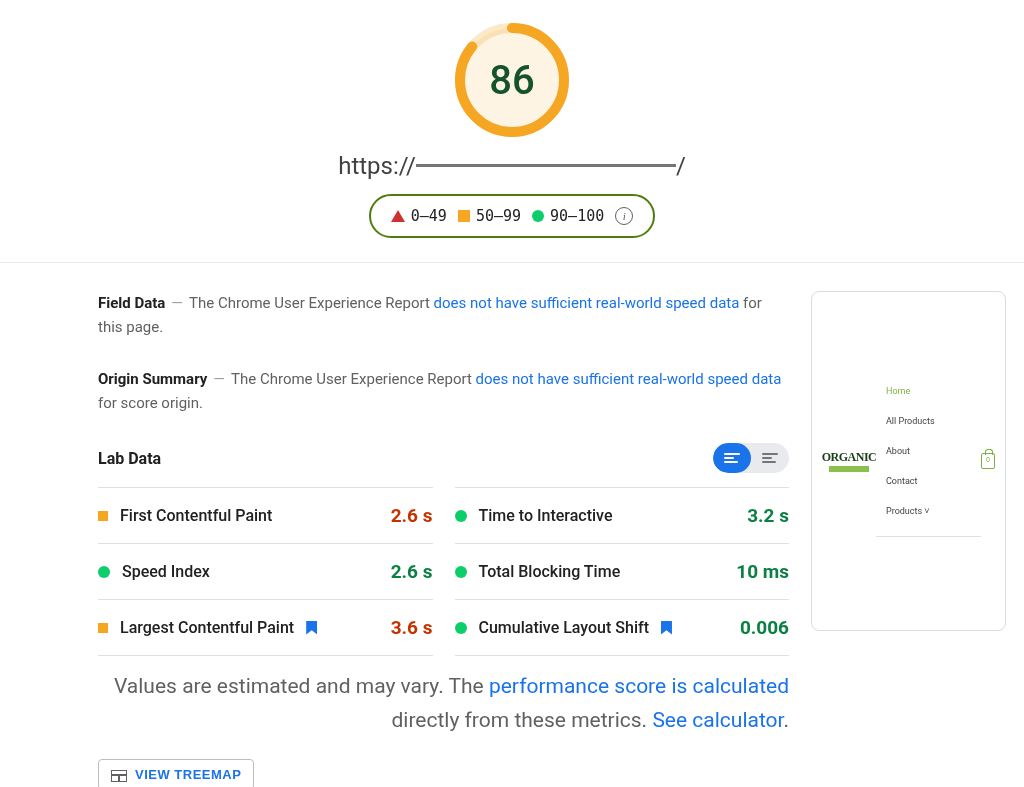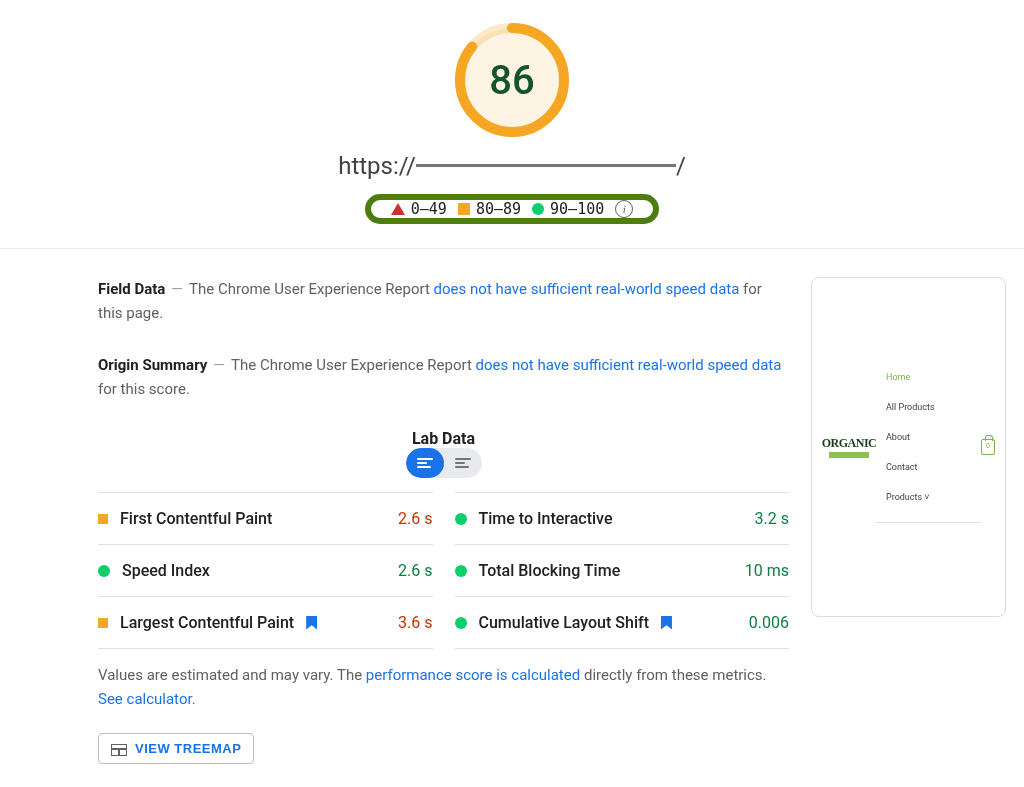--- a/index.html
+++ b/index.html
@@ -3,21 +3,21 @@
 <meta charset="utf-8">
 <style>
 * { box-sizing: border-box; margin: 0; padding: 0; }
 body { font-family: Roboto, Arial, sans-serif; color: #212121; background: #fff; width: 1024px; }
 .header { text-align: center; padding: 20px 0 24px; }
 .gauge { width: 120px; height: 120px; margin: 0 auto 12px; position: relative; }
 .gauge svg { transform: rotate(-90deg); }
 .gauge-val { position: absolute; top: 50%; left: 50%; transform: translate(-50%,-50%); font-size: 40px; font-weight: 500; color: #14532d; }
 .url { font-size: 24px; color: #424242; margin-bottom: 14px; position: relative; }
 .url .redact { display: inline-block; width: 260px; height: 3px; background: #757575; vertical-align: middle; position: relative; top: -2px; }
-.legend { display: inline-flex; align-items: center; gap: 11px; border: 6px solid #4d7c0f; border-radius: 24px; padding: 0 20px; font-size: 15px; font-family: monospace; }
+.legend { display: inline-flex; align-items: center; gap: 11px; border: 2px solid #4d7c0f; border-radius: 24px; padding: 11px 20px; font-size: 15px; font-family: monospace; }
 .legend-item { display: inline-flex; align-items: center; gap: 6px; }
 .tri { width: 0; height: 0; border-left: 7px solid transparent; border-right: 7px solid transparent; border-bottom: 12px solid #cc3232; }
 .sq { width: 12px; height: 12px; background: #f5a623; }
 .sq.sm { width: 10px; height: 10px; }
 .ci { width: 12px; height: 12px; border-radius: 50%; background: #0cce6b; }
 .info-icon { width: 18px; height: 18px; border: 1.5px solid #616161; border-radius: 50%; display: inline-flex; align-items: center; justify-content: center; font-size: 11px; font-family: serif; font-style: italic; color: #616161; cursor: pointer; }
 .divider { border-top: 1px solid #ebebeb; margin: 0; }
 .content { display: flex; padding: 28px 18px 28px 98px; gap: 22px; }
 .main { flex: 1; max-width: 700px; }
 .preview { width: 195px; height: 340px; border: 1px solid #dadce0; border-radius: 8px; padding: 14px 10px; display: flex; align-items: center; gap: 10px; }
@@ -28,39 +28,39 @@
 .preview-nav div { font-size: 9px; color: #424242; margin-bottom: 20px; cursor: pointer; }
 .preview-nav .home { color: #7cb342; }
 .preview-nav .divv { border-top: 1px solid #e0e0e0; margin: 0 -10px; }
 .preview-bag { width: 14px; height: 16px; border: 1.5px solid #7cb342; border-radius: 2px; position: relative; }
 .preview-bag::before { content: ""; position: absolute; top: -5px; left: 3px; width: 6px; height: 5px; border: 1.5px solid #7cb342; border-bottom: none; border-radius: 3px 3px 0 0; }
 .preview-bag::after { content: "0"; position: absolute; font-size: 7px; color: #7cb342; left: 4px; top: 2px; }
 .section { margin-bottom: 28px; font-size: 15px; color: #616161; line-height: 1.6; }
 .section .title { font-weight: 700; color: #212121; }
 .section .dash { margin: 0 6px; color: #9e9e9e; }
 .link { color: #1a73e8; cursor: pointer; }
-.labdata-row { display: flex; align-items: center; justify-content: space-between; margin-bottom: 14px; flex-direction: column; }
+.labdata-row { display: flex; align-items: center; justify-content: space-between; margin-bottom: 14px; }
 .labdata-title { font-weight: 700; font-size: 16px; }
 .view-toggle { display: flex; background: #e8eaed; border-radius: 18px; overflow: hidden; }
 .view-toggle .opt { width: 38px; height: 30px; display: flex; align-items: center; justify-content: center; cursor: pointer; }
 .view-toggle .active { background: #1a73e8; border-radius: 18px; }
 .lines-icon span { display: block; height: 2px; background: #fff; margin: 2px 0; border-radius: 1px; }
 .lines-icon span:nth-child(1){width:16px} .lines-icon span:nth-child(2){width:10px} .lines-icon span:nth-child(3){width:14px}
 .lines-icon.gray span { background: #757575; }
 .metrics { display: flex; gap: 22px; }
 .metrics-col { flex: 1; }
 .metric { display: flex; align-items: center; justify-content: space-between; padding: 16px 0; border-top: 1px solid #e0e0e0; }
 .metric:last-child { border-bottom: 1px solid #e0e0e0; }
 .metric-name { display: flex; align-items: center; gap: 12px; font-size: 16px; font-weight: 500; }
-.metric-val { font-size: 16px; font-weight: 400; }
+.metric-val { font-size: 19px; font-weight: 700; }
 .val-orange { color: #c33300; }
 .val-green { color: #0b8043; }
 .flag { width: 11px; height: 14px; position: relative; display: inline-block; }
 .flag::before { content: ""; position: absolute; inset: 0; background: #1a73e8; clip-path: polygon(0 0, 100% 0, 100% 100%, 50% 70%, 0 100%); }
-.footnote { font-size: 15px; color: #616161; line-height: 1.6; margin: 14px 0 22px; }
+.footnote { font-size: 21px; color: #616161; line-height: 1.6; margin: 14px 0 22px; text-align: right; }
 .treemap-btn { display: inline-flex; align-items: flex-end; gap: 8px; border: 1px solid #bdbdbd; border-radius: 4px; padding: 7px 12px; font-size: 13px; font-weight: 600; letter-spacing: 0.5px; color: #1a73e8; cursor: pointer; background: #fff; }
 .treemap-icon { width: 16px; height: 12px; border: 1.5px solid #616161; position: relative; }
 .treemap-icon::before { content: ""; position: absolute; left: 0; right: 0; top: 3px; height: 1.5px; background: #616161; }
 .treemap-icon::after { content: ""; position: absolute; left: 6px; top: 3px; bottom: 0; width: 1.5px; background: #616161; }
 </style>
 </head>
 <body>
 
 <div class="header">
   <div class="gauge">
@@ -73,39 +73,39 @@
   <div class="url">
     <span>https://</span><span class="redact"></span><span>/</span>
   </div>
   <div class="legend">
     <span class="legend-item">
         <span class="tri"></span>
         <span>0–49</span>
       </span>
     <span class="legend-item">
         <span class="sq"></span>
-        <span>80–89</span>
+        <span>50–99</span>
       </span>
     <span class="legend-item">
         <span class="ci"></span>
         <span>90–100</span>
       </span>
     <span class="info-icon">i</span>
   </div>
 </div>
 
 <div class="divider"></div>
 
 <div class="content">
   <div class="main">
     <div class="section">
       <span class="title">Field Data</span><span class="dash">—</span><span>The Chrome User Experience Report </span><span class="link">does not have sufficient real-world speed data</span><span> for this page.</span>
     </div>
     <div class="section">
-      <span class="title">Origin Summary</span><span class="dash">—</span><span>The Chrome User Experience Report </span><span class="link">does not have sufficient real-world speed data</span><span> for this score.</span>
+      <span class="title">Origin Summary</span><span class="dash">—</span><span>The Chrome User Experience Report </span><span class="link">does not have sufficient real-world speed data</span><span> for score origin.</span>
     </div>
 
     <div class="labdata-row">
       <div class="labdata-title">Lab Data</div>
       <div class="view-toggle">
         <div class="opt active">
             <span class="lines-icon">
               <span></span>
               <span></span>
               <span></span>

